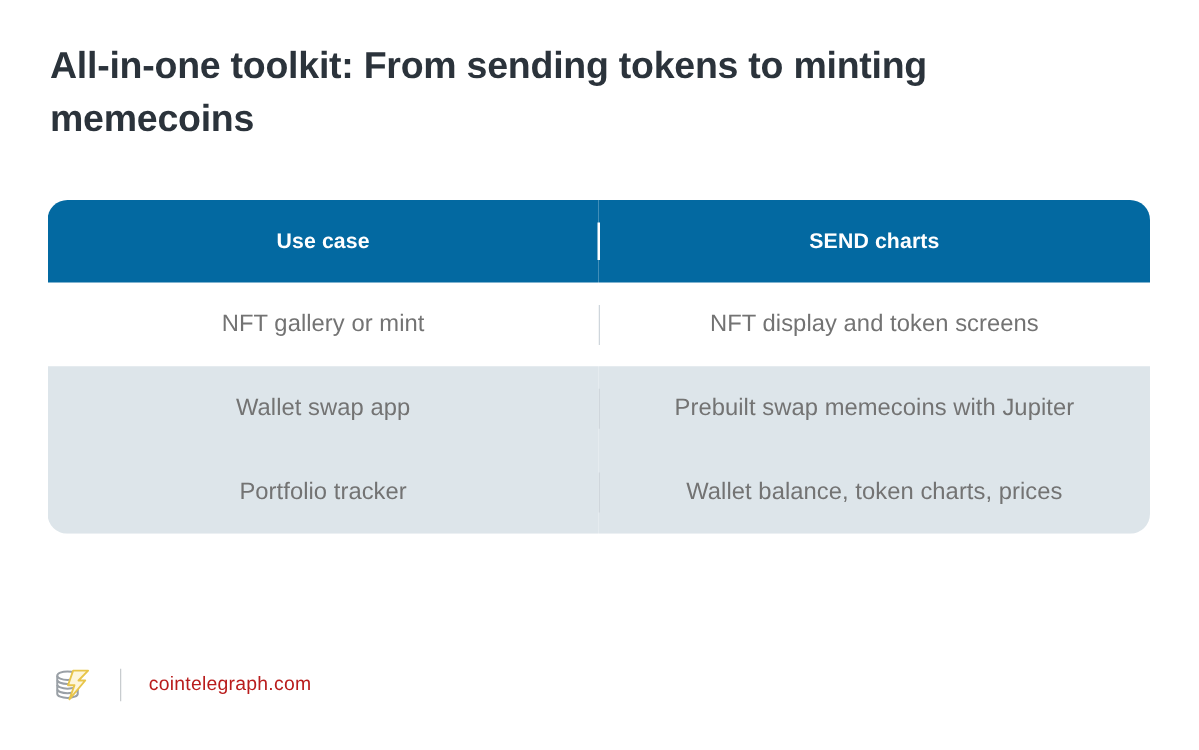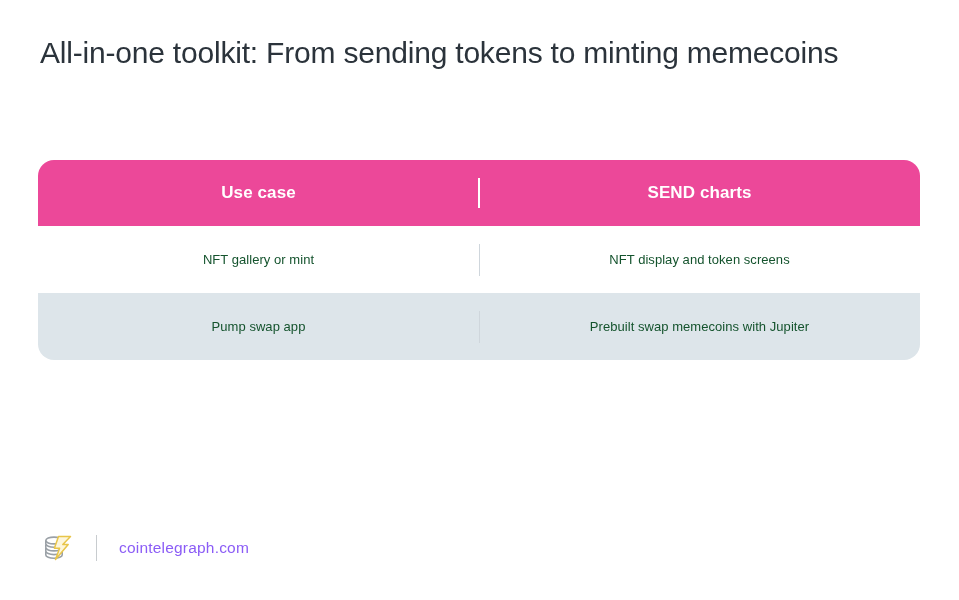--- a/index.html
+++ b/index.html
@@ -30,21 +30,21 @@
   .title-block {
     position: absolute;
     left: 40px;
     top: 32px;
     width: 830px;
   }
 
   .title {
     font-size: 30px;
     line-height: 1.42;
-    font-weight: 400;
+    font-weight: 700;
     color: #2b333b;
     letter-spacing: -0.2px;
     font-stretch: condensed;
   }
 
   
   .table-wrap {
     position: absolute;
     left: 38px;
     top: 160px;
@@ -61,40 +61,40 @@
 
   .table th,
   .table td {
     text-align: center;
     vertical-align: middle;
     position: relative;
     padding: 0 22px;
   }
 
   .thead-row {
-    background: #ec4899;
+    background: #0369a1;
     height: 66px;
   }
 
   .thead-row th {
     color: #ffffff;
     font-size: 17px;
     font-weight: 700;
     height: 66px;
     letter-spacing: 0.1px;
   }
 
   .body-row {
     height: 67px;
   }
 
   .body-row td {
-    font-size: 13px;
+    font-size: 19px;
     font-weight: 400;
-    color: #14532d;
+    color: #737373;
     height: 67px;
     letter-spacing: 0.05px;
   }
 
   .row-odd  { background: #ffffff; }
   .row-even { background: #dde5ea; }
 
   
   .col-left::after {
     content: "";
@@ -134,21 +134,21 @@
   .footer-divider {
     width: 1px;
     height: 26px;
     background: #c8cccf;
     margin: 0 22px 0 22px;
     flex: 0 0 auto;
   }
 
   .footer-text {
     font-size: 15.5px;
-    color: #8b5cf6;
+    color: #b91c1c;
     letter-spacing: 0.2px;
     white-space: nowrap;
   }
 </style>
 </head>
 <body>
 
 <div class="page">
 
   <div class="title-block">
@@ -162,22 +162,26 @@
           <th class="col-left">Use case</th>
           <th class="col-right">SEND charts</th>
         </tr>
       </thead>
       <tbody>
         <tr class="body-row row-odd">
           <td class="col-left">NFT gallery or mint</td>
           <td class="col-right">NFT display and token screens</td>
         </tr>
         <tr class="body-row row-even">
-          <td class="col-left">Pump swap app</td>
+          <td class="col-left">Wallet swap app</td>
           <td class="col-right">Prebuilt swap memecoins with Jupiter</td>
+        </tr>
+        <tr class="body-row row-even">
+          <td class="col-left">Portfolio tracker</td>
+          <td class="col-right">Wallet balance, token charts, prices</td>
         </tr>
       </tbody>
     </table>
   </div>
 
   <div class="footer">
 
     <span class="logo-mark-wrap">
       <svg class="logo-mark" viewBox="0 0 34 34">
 

